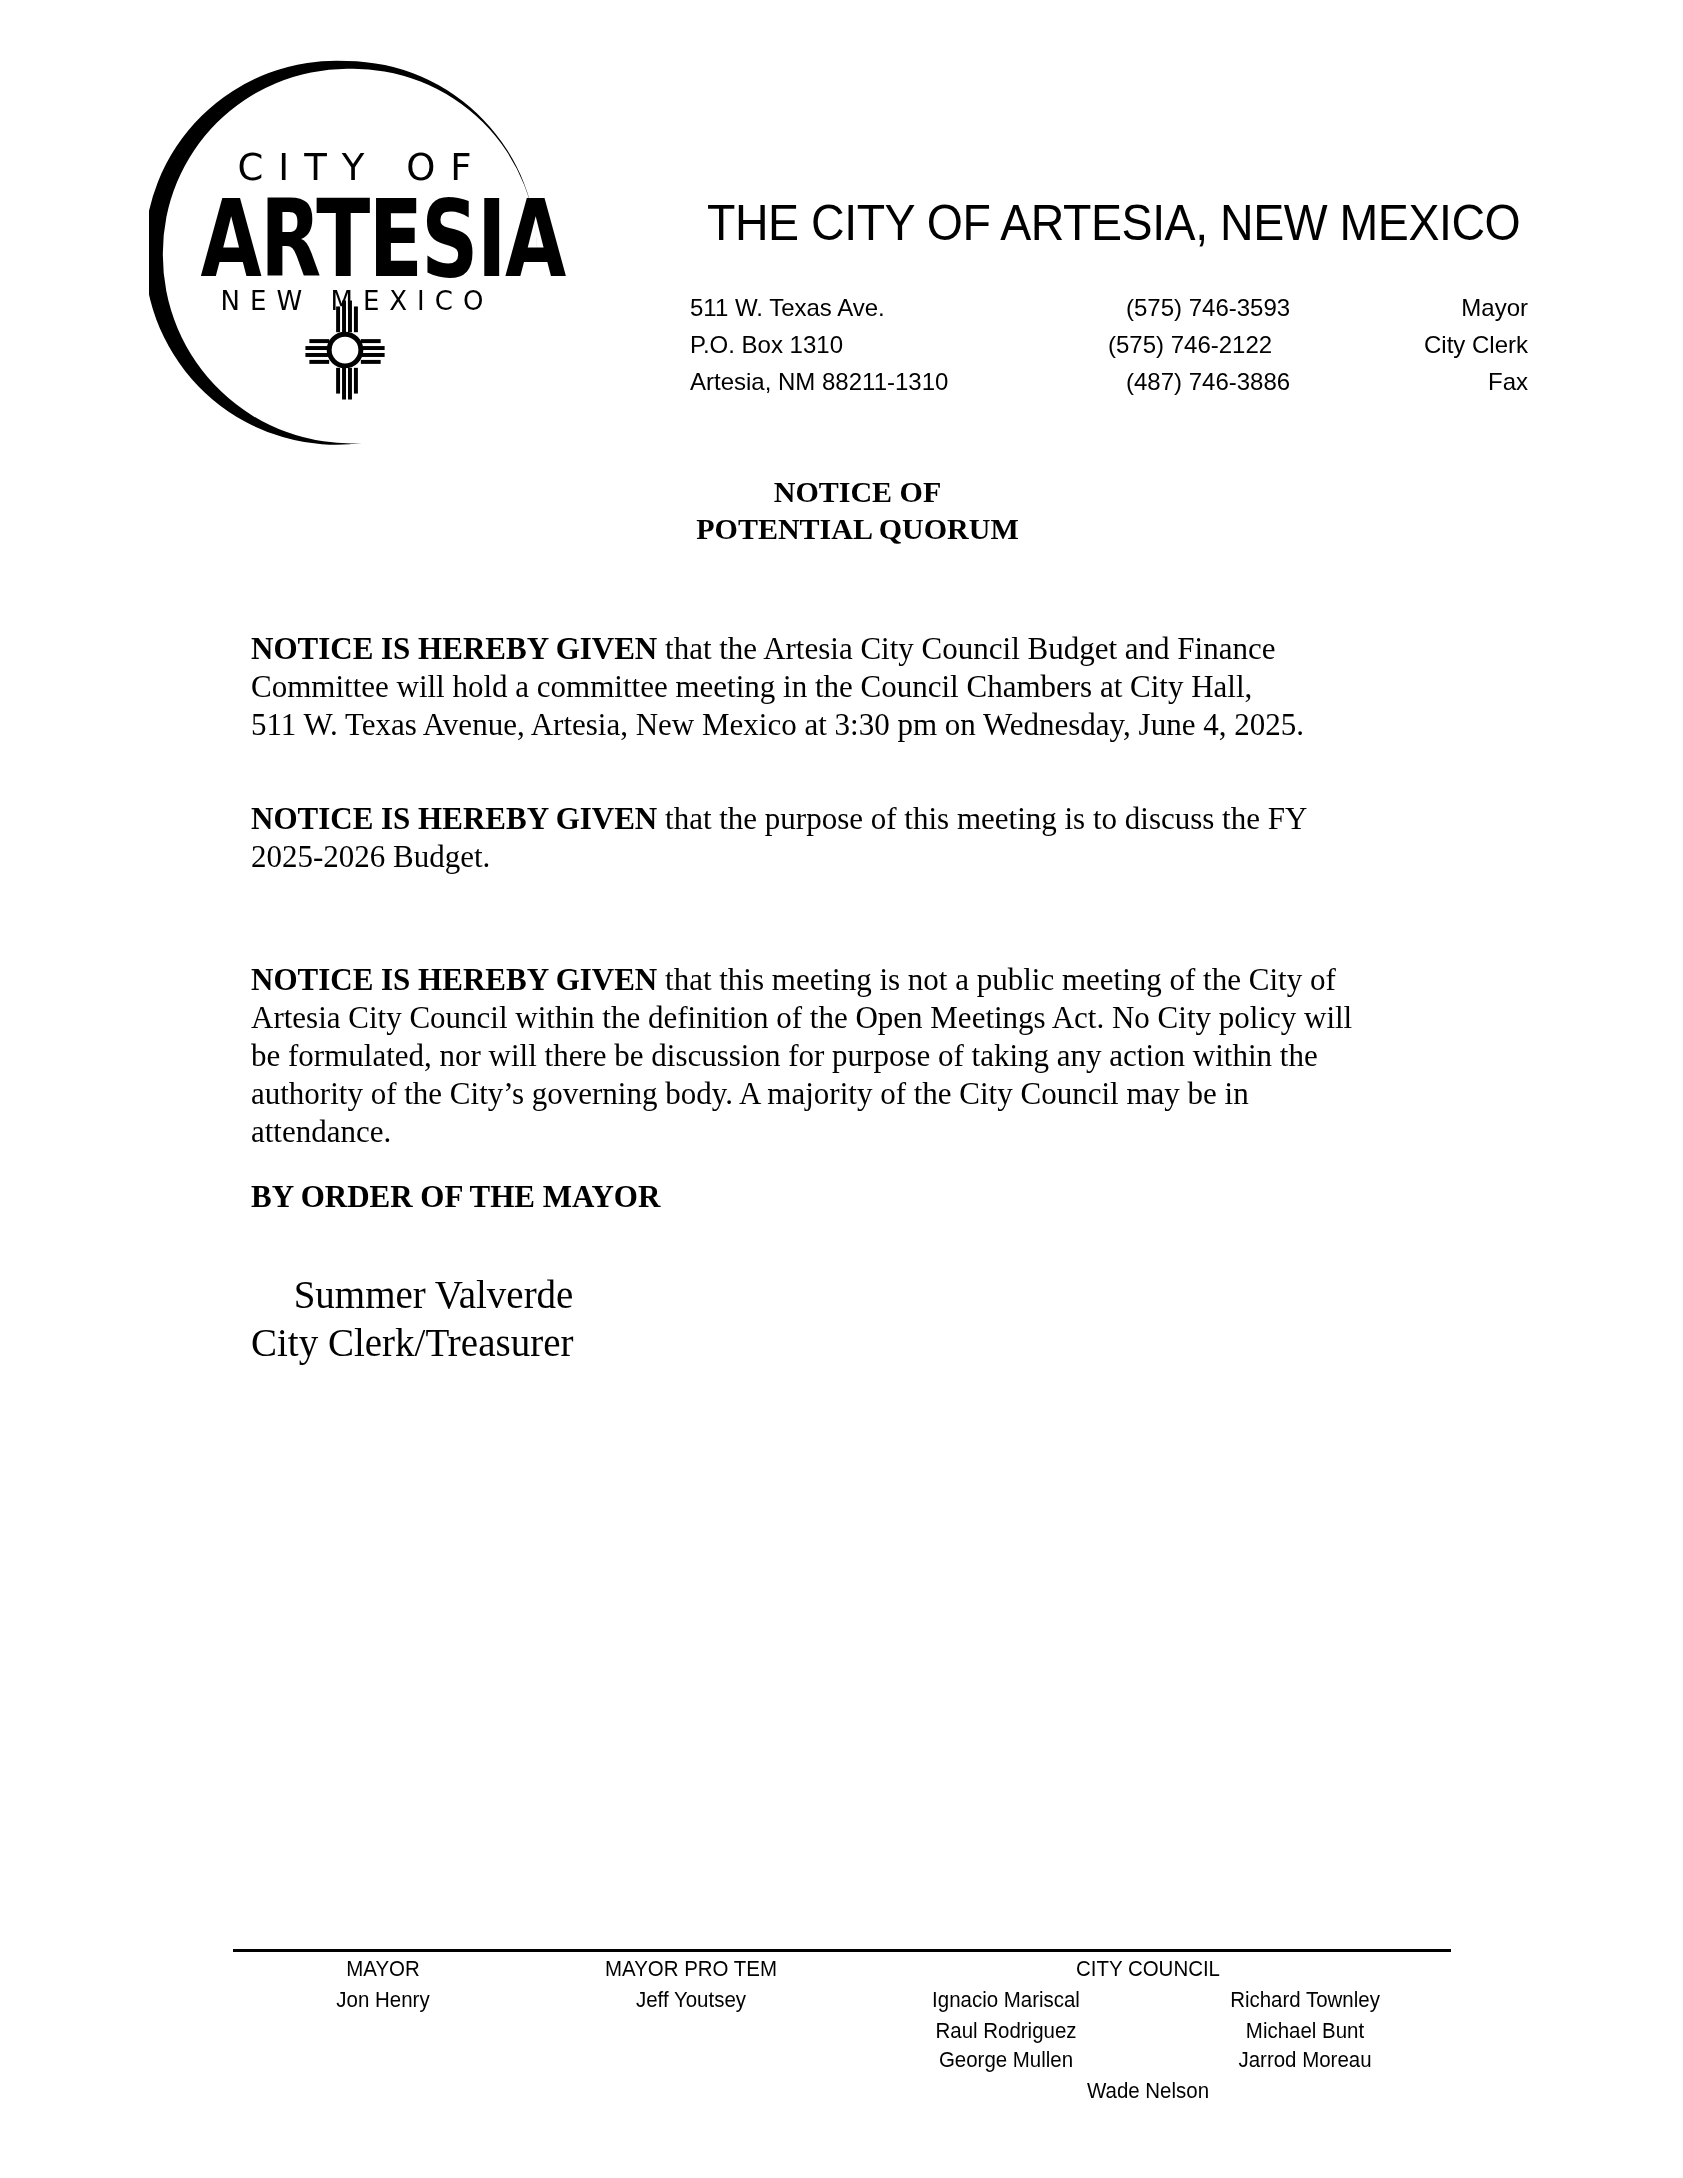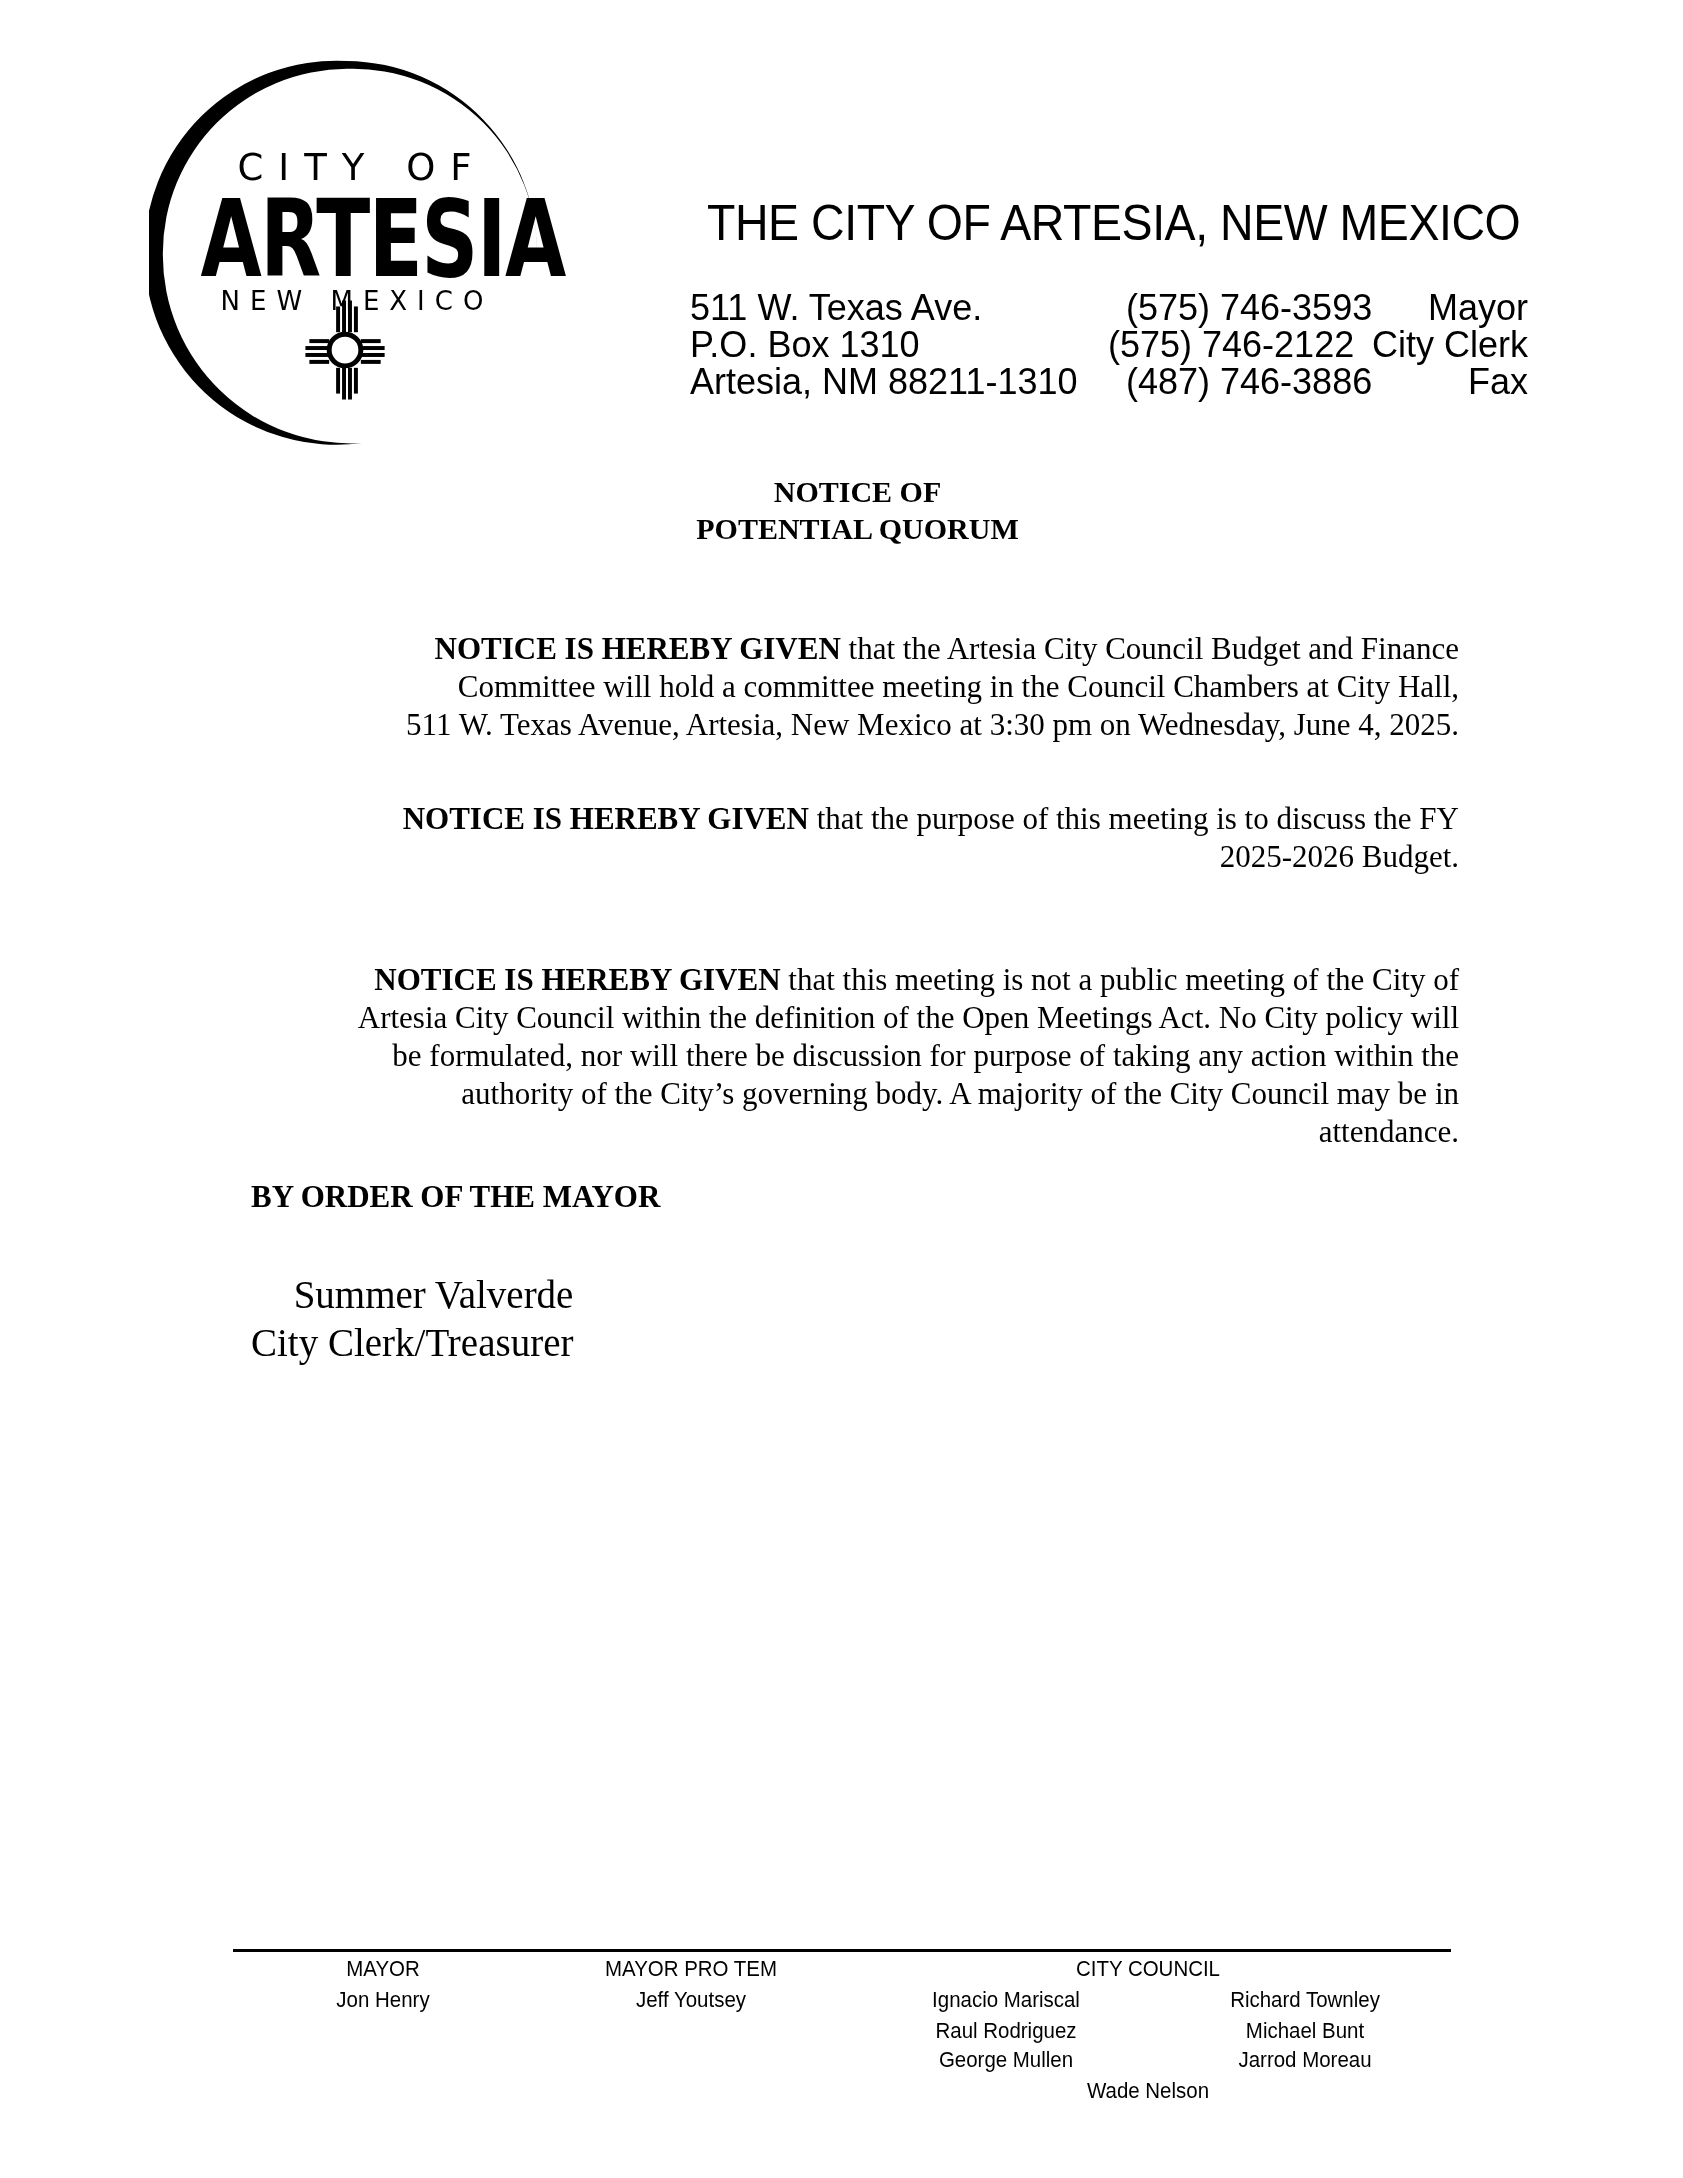--- a/index.html
+++ b/index.html
@@ -76,21 +76,21 @@
       letter-spacing: -0.5px;
       transform: scaleX(0.93);
       transform-origin: 0 0;
     }
     .contact-block {
       position: absolute;
       left: 690px;
       top: 289px;
       width: 838px;
       font-family: "Liberation Sans", sans-serif;
-      font-size: 36px;
+      font-size: 24px;
       line-height: 37px;
     }
     .contact-row {
       position: relative;
       height: 37px;
       white-space: nowrap;
     }
     .contact-addr { position: absolute; left: 0; top: 0; }
     .contact-phone { position: absolute; left: 436px; top: 0; width: 243px; text-align: left; }
     .contact-label { position: absolute; right: 0; top: 0; text-align: right; }
@@ -110,21 +110,20 @@
     }
 
     
     .body-text {
       position: absolute;
       left: 251px;
       width: 1208px;
       font-family: "Liberation Serif", serif;
       font-size: 31px;
       line-height: 38px;
-      text-align: right;
     }
     .body-text .line { display: block; white-space: nowrap; }
     .body-text b { font-weight: bold; }
     .para1 { top: 630px; }
     .para2 { top: 800px; }
     .para3 { top: 933px; margin-top: 28px; }
     .by-order {
       position: absolute;
       left: 251px;
       top: 1178px;

